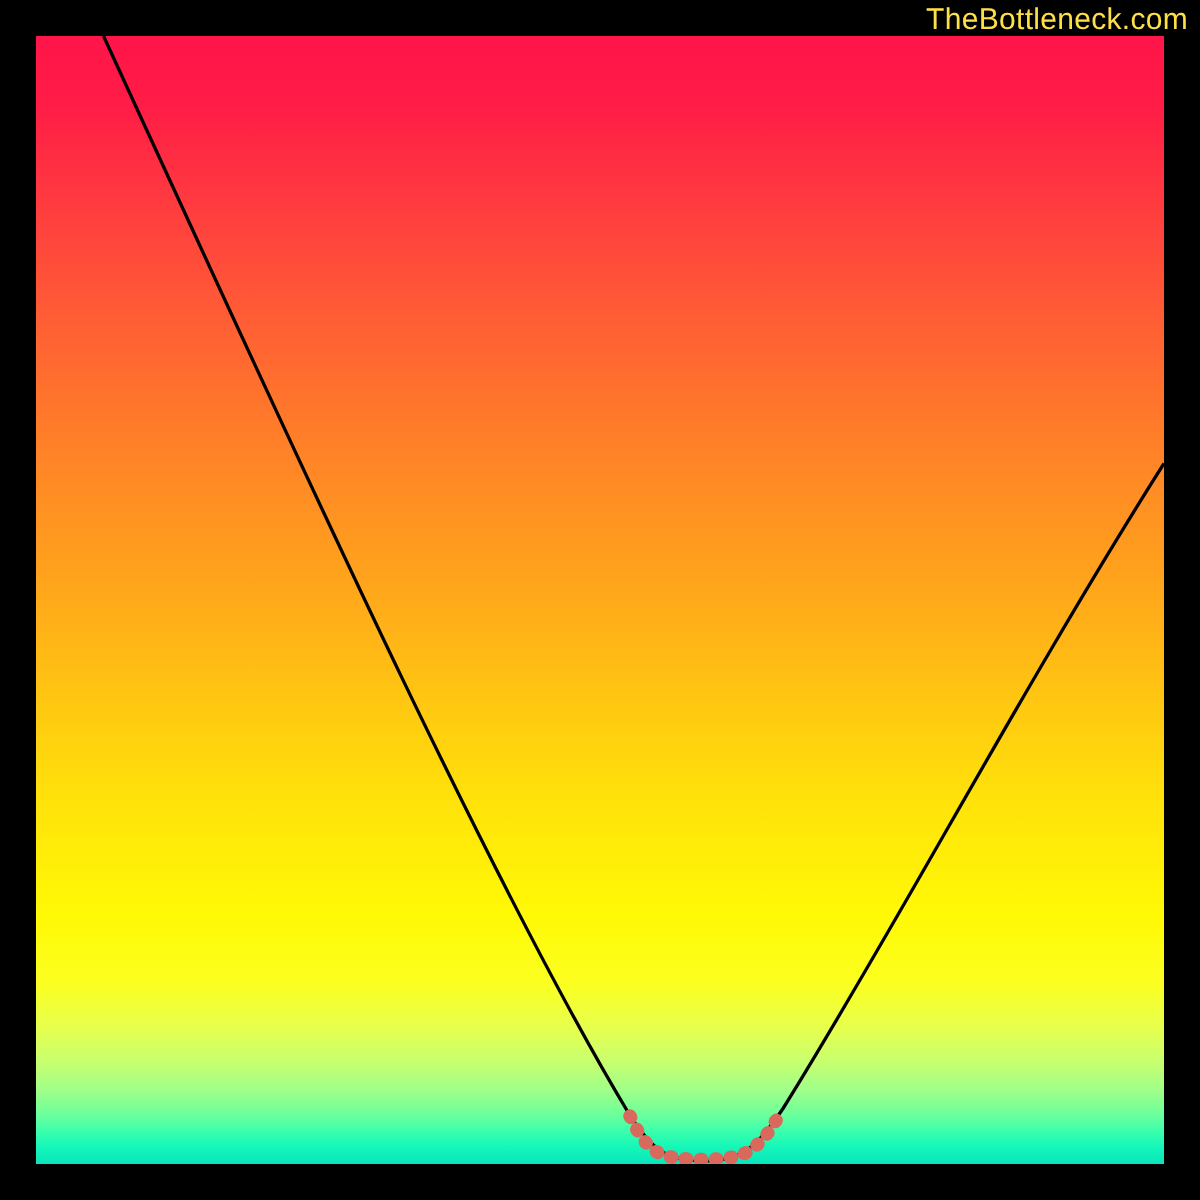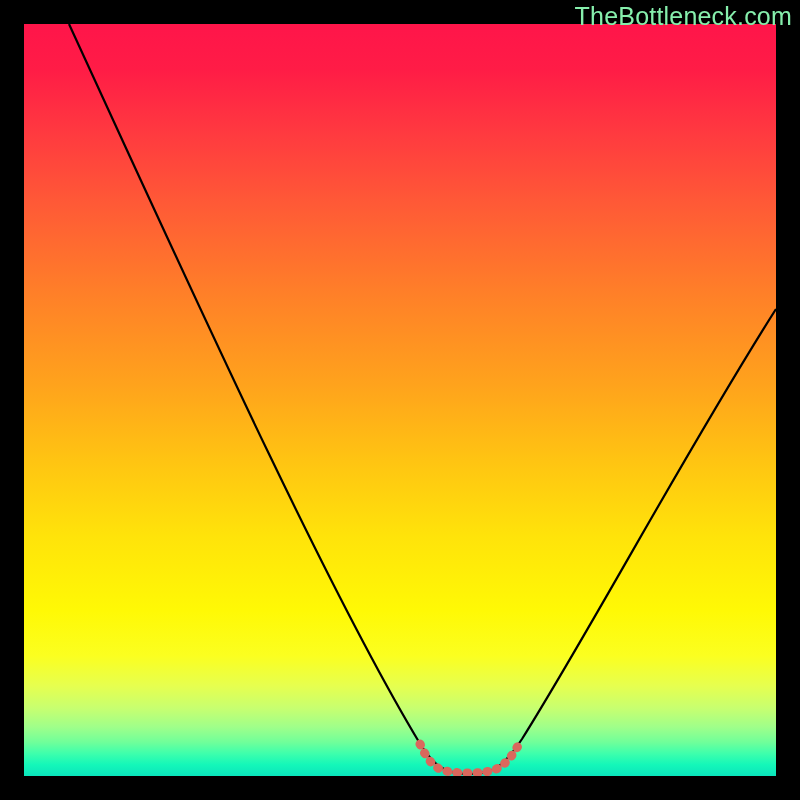--- a/index.html
+++ b/index.html
@@ -45,22 +45,22 @@
       #70ff9a 95.5%,
       #3effac 97%,
       #14f7b9 98.5%,
       #0ae4bc 100%
     );
   }
   .watermark {
     position: absolute;
     top: 2px;
     right: 8px;
-    color: #86efac;
-    font-size: 25px;
+    color: #fde047;
+    font-size: 20px;
     font-weight: 400;
     letter-spacing: 0.2px;
     z-index: 5;
   }
   svg.curves {
     position: absolute;
     inset: 0;
     z-index: 3;
   }
 </style>

